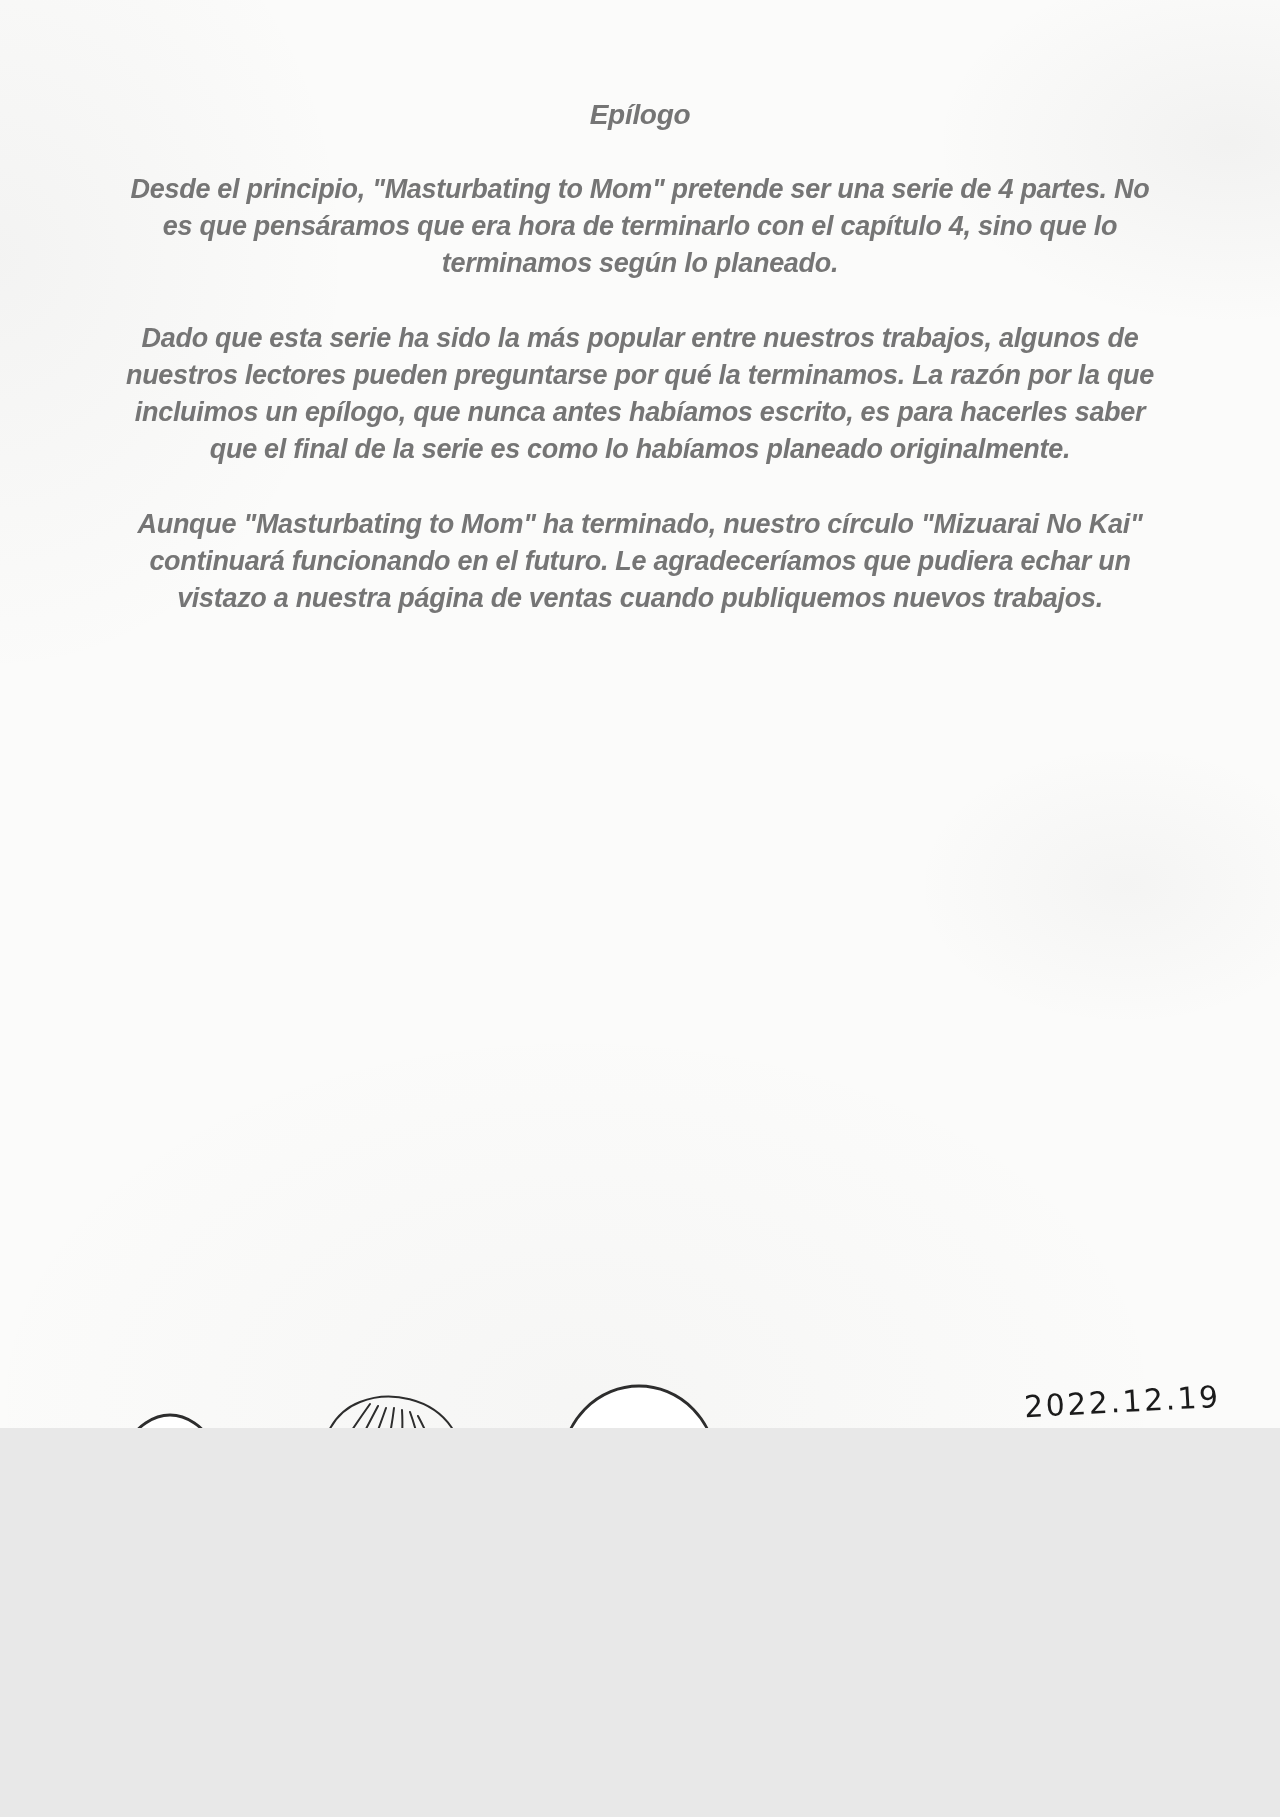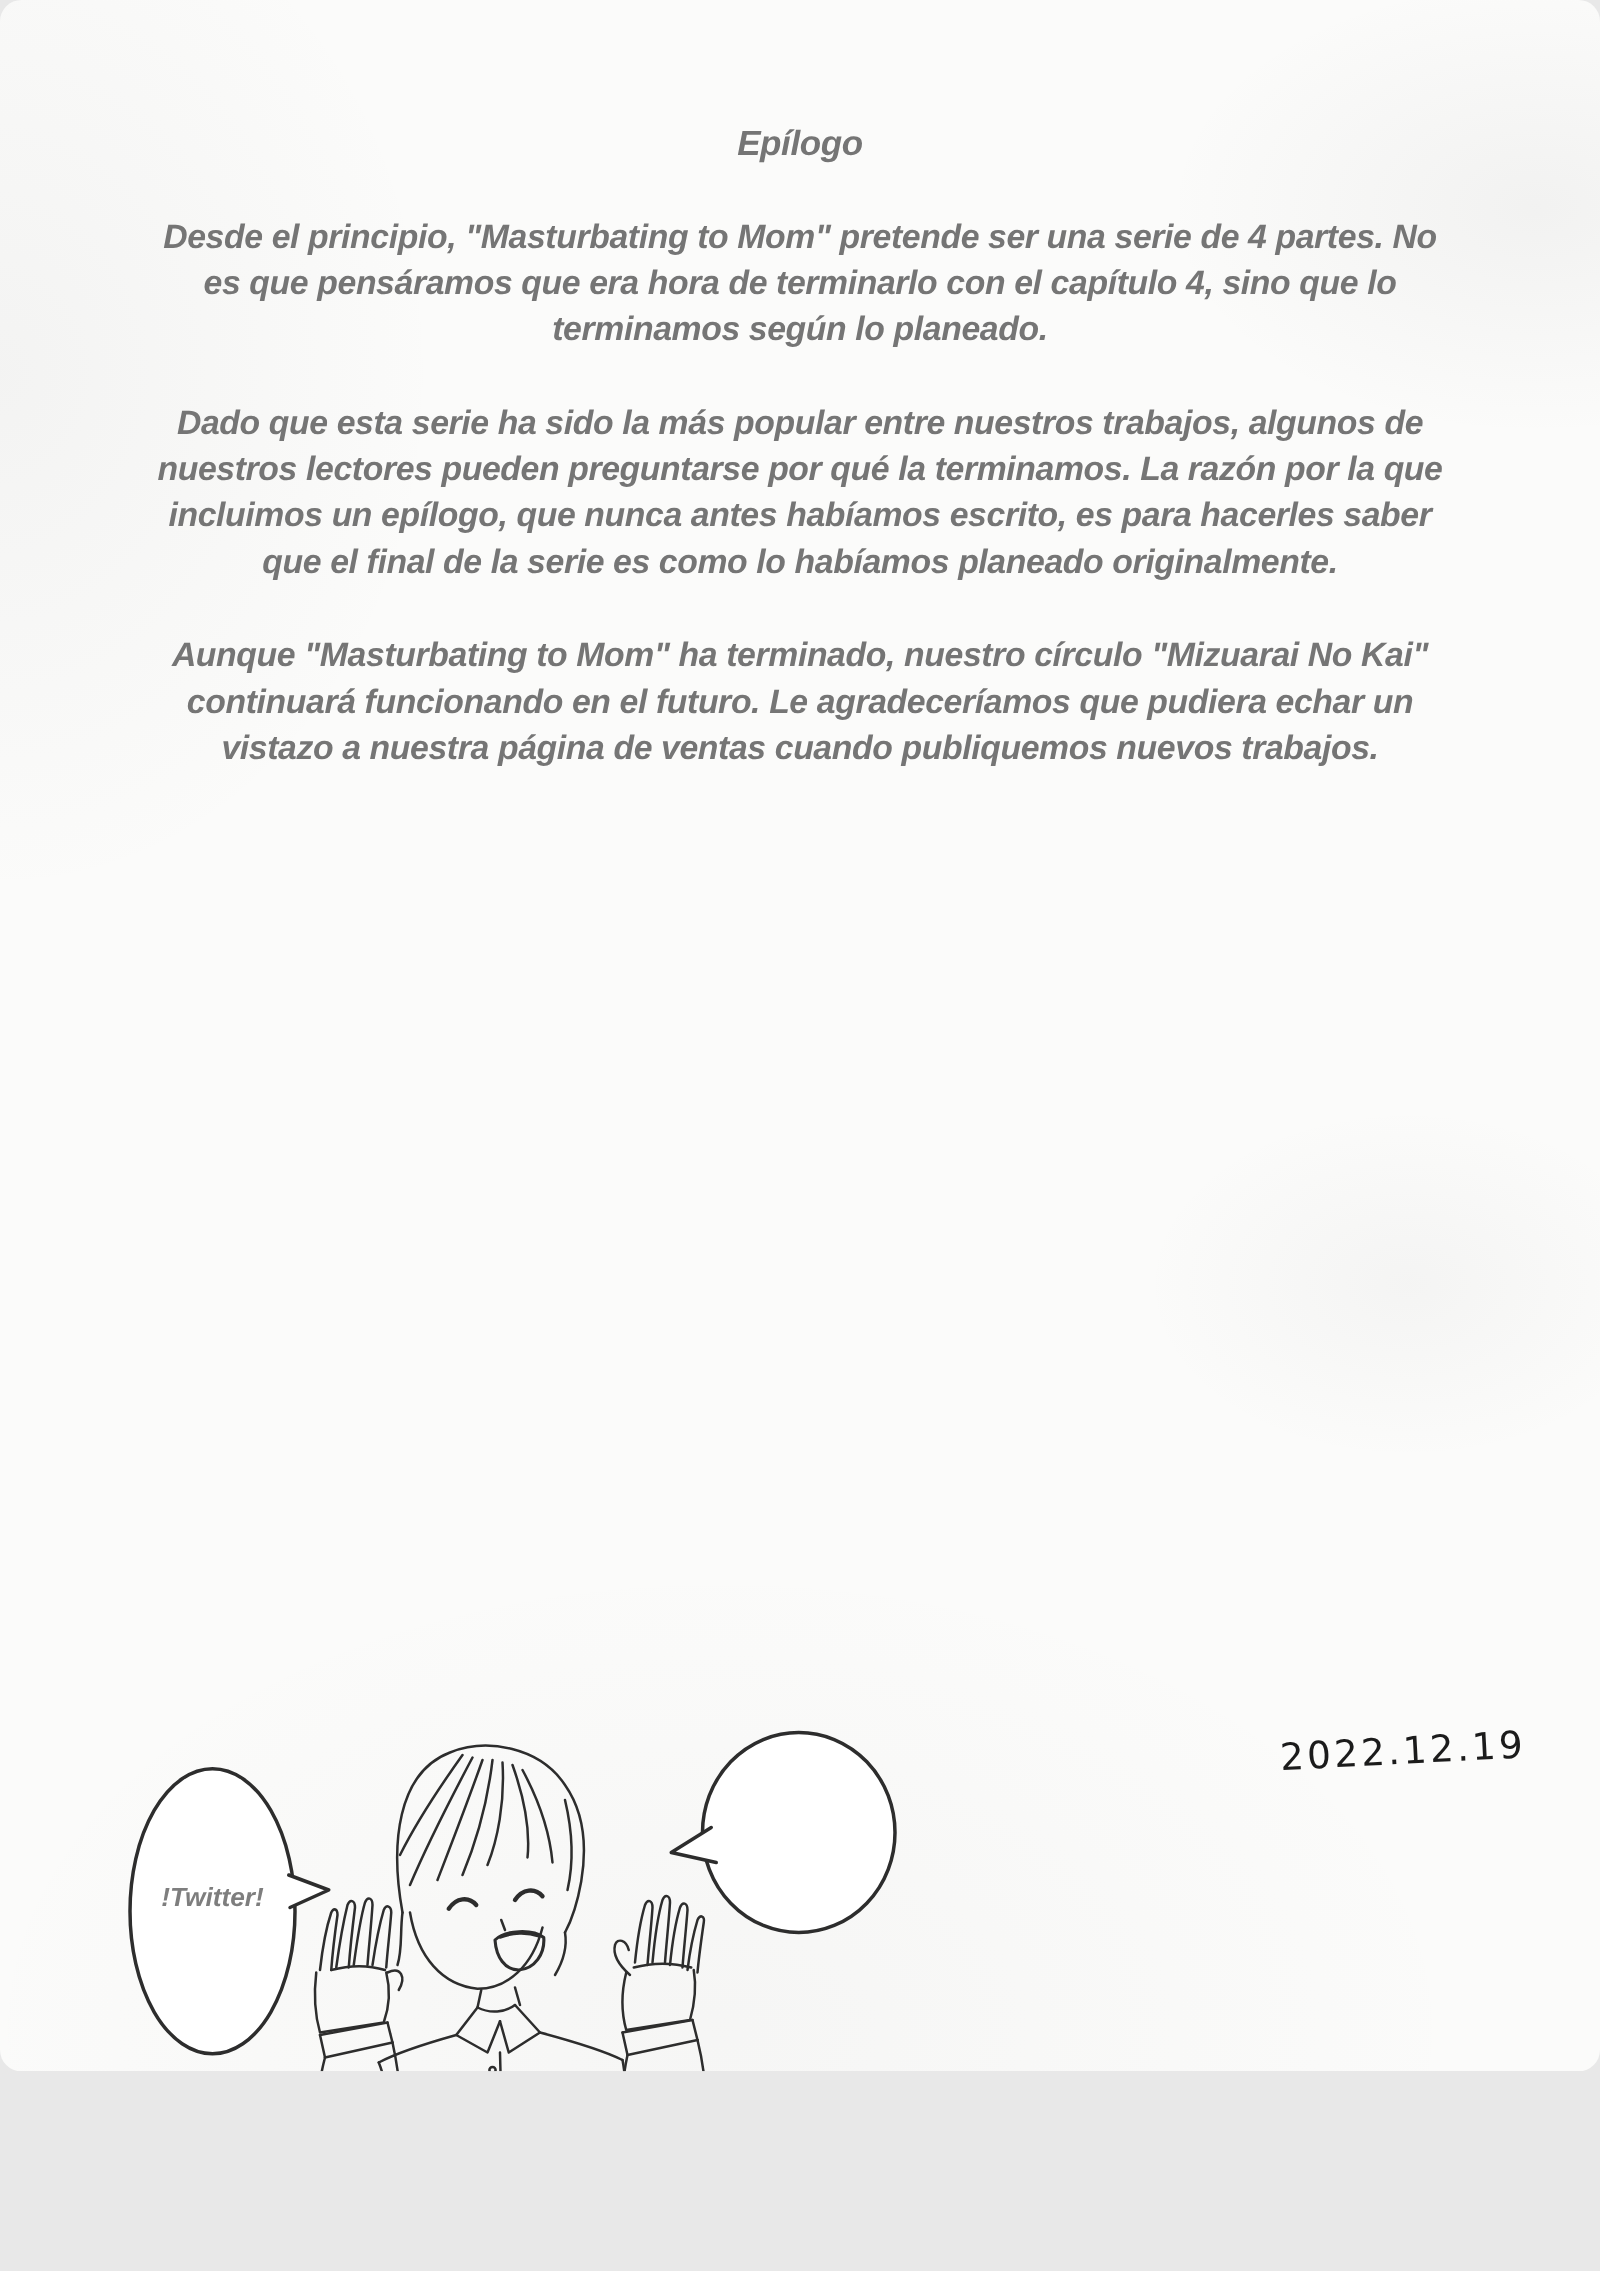--- a/index.html
+++ b/index.html
@@ -1,27 +1,26 @@
 <!DOCTYPE html>
 <html><head>
 <meta charset="utf-8">
 <style>
   html,body{margin:0;padding:0;background:#e8e8e8;}
   .page{
     position:relative;
-    width:1280px;height:1657px;
+    width:1280px;height:1428px;
     overflow:hidden;
     font-family:"Liberation Sans",sans-serif;
     background-color:#fbfbfa;
     background-image:
       radial-gradient(ellipse 420px 260px at 96% 10%, rgba(120,120,120,0.07), rgba(120,120,120,0) 70%),
       radial-gradient(ellipse 500px 600px at 0% 18%, rgba(120,120,120,0.06), rgba(120,120,120,0) 70%),
       radial-gradient(ellipse 800px 500px at 45% 98%, rgba(120,120,120,0.04), rgba(120,120,120,0) 75%),
       radial-gradient(ellipse 300px 200px at 88% 62%, rgba(120,120,120,0.05), rgba(120,120,120,0) 70%);
-    border-radius: 17px;
   }
   .text-col{
     position:absolute;left:0;top:96px;width:1280px;
     text-align:center;
     color:#757575;
     font-weight:700;font-style:italic;
     font-size:27px;line-height:37px;letter-spacing:-0.3px;
   }
   .title{font-size:28px;margin-bottom:38px;}
   .para{margin-bottom:38px;white-space:nowrap;}

